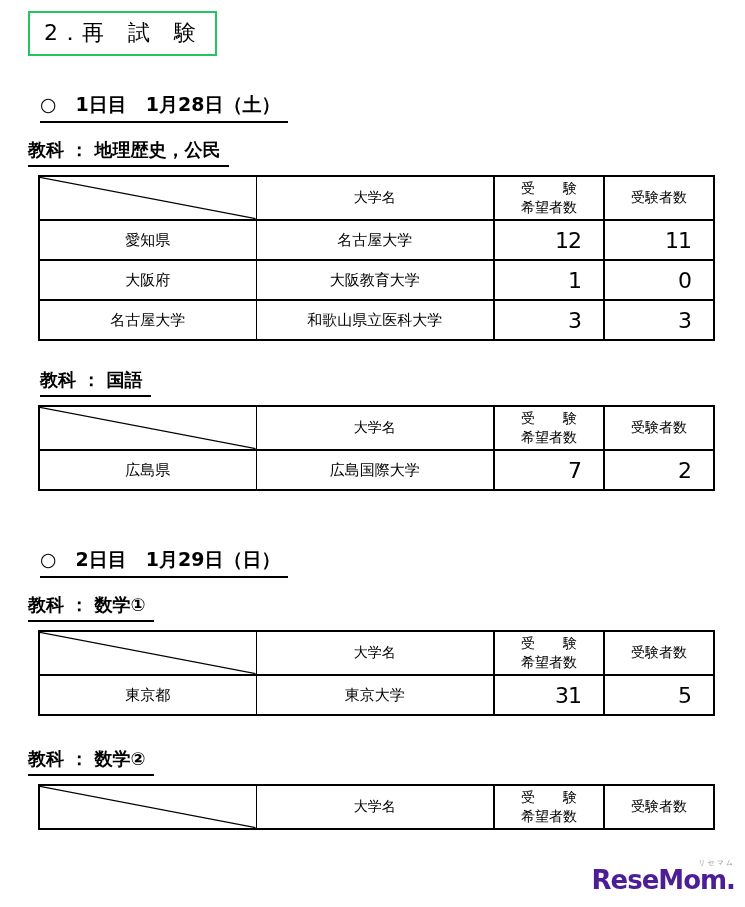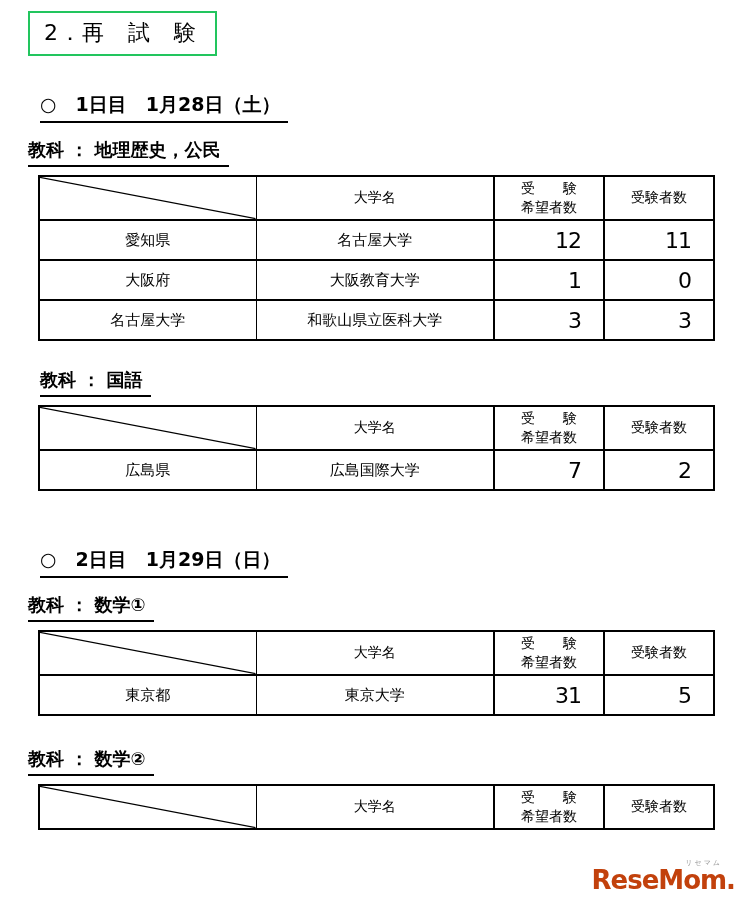--- a/index.html
+++ b/index.html
@@ -86,29 +86,28 @@
     position: absolute;
     right: 10px;
     top: 860px;
     text-align: right;
     color: #9a9a9a;
   }
   .logo-ruby {
     font-size: 7px;
     letter-spacing: 2px;
     line-height: 1;
-    margin-right: 13px;
     color: #9a9a9a;
   }
   .logo-main {
     font-size: 26px;
     font-weight: bold;
     letter-spacing: -1px;
     line-height: 1.05;
-    color: #c2410c;
+    color: #4c1d95;
   }
 </style>
 </head>
 <body>
 
 
 
 <div class="title-box">2．再　試　験</div>
 
 <div class="hrow day">

